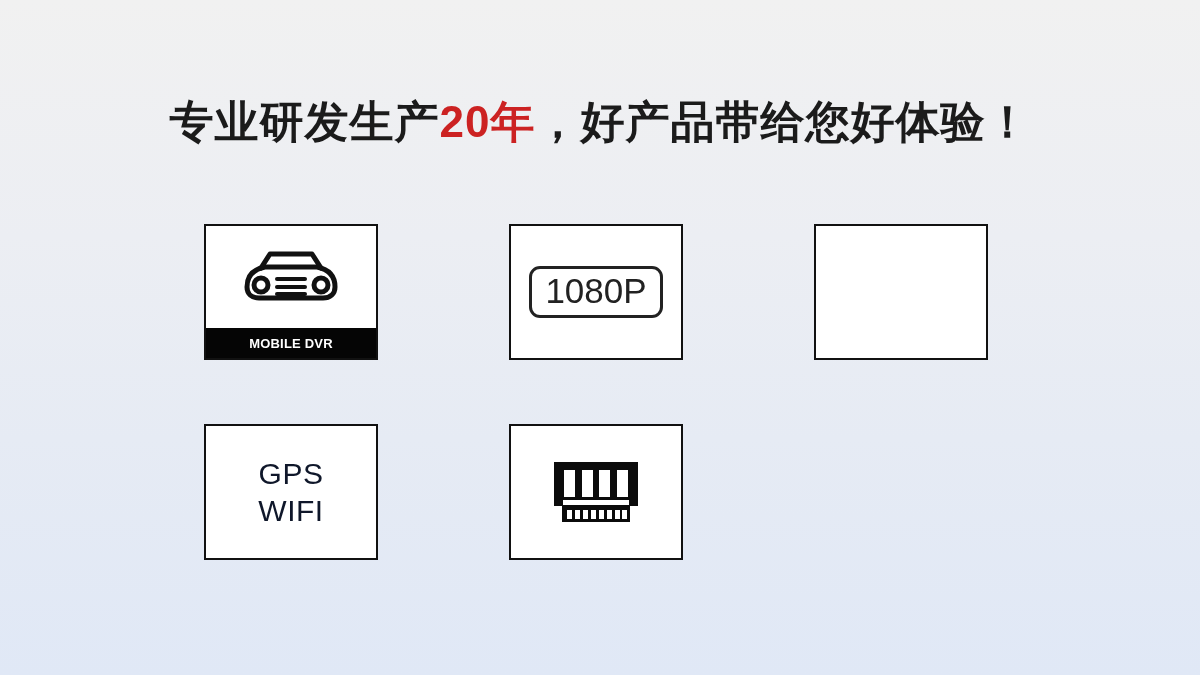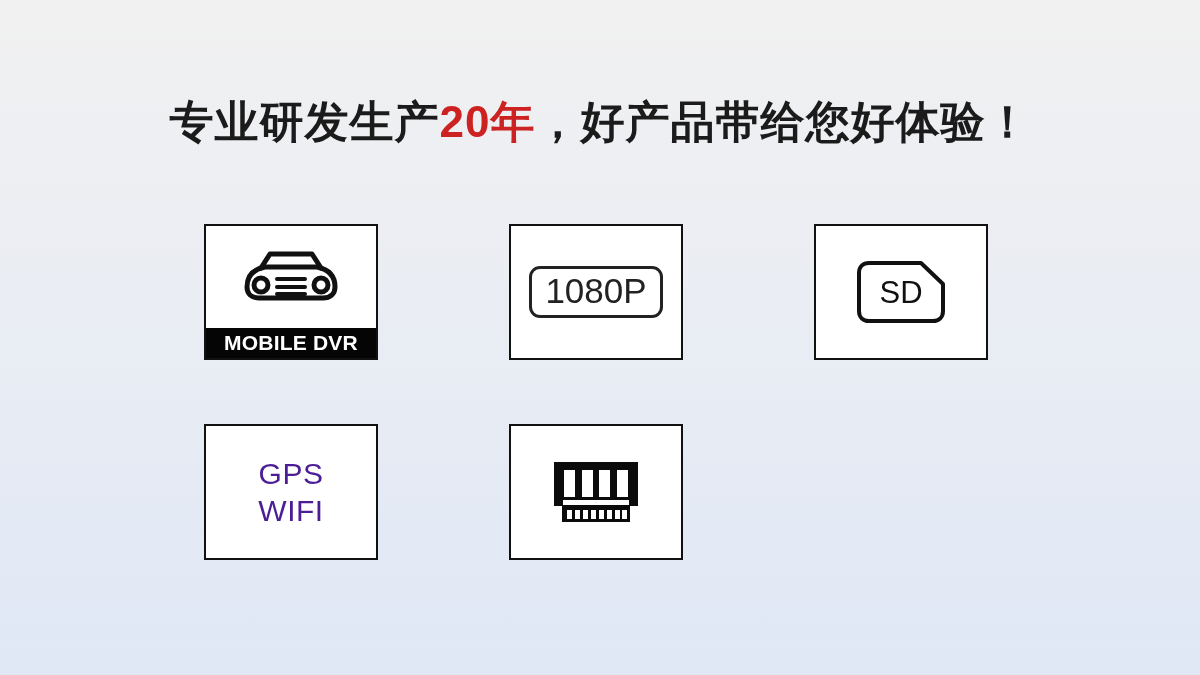--- a/index.html
+++ b/index.html
@@ -65,33 +65,33 @@
     display: flex;
     align-items: center;
     justify-content: center;
     overflow: hidden;
   }
   .card-label {
     flex: 0 0 30px;
     height: 30px;
     background: #050505;
     color: #ffffff;
-    font-size: 21px;
+    font-size: 13px;
     font-weight: bold;
     letter-spacing: 0.2px;
     display: flex;
     align-items: center;
     justify-content: center;
   }
   
   .card.textonly .card-art {
     flex-direction: column;
     line-height: 1.24;
     font-size: 30px;
-    color: #4c1d95;
+    color: #0f172a;
     letter-spacing: 0.5px;
     text-align: right;
   }
 
   
   .badge-1080p {
     box-sizing: border-box;
     border: 3px solid #222;
     border-radius: 11px;
     padding: 4px 13px 6px 13px;
@@ -160,28 +160,20 @@
       <div class="card-label">MOBILE DVR</div>
     </div>
 
     <div class="card">
       <div class="card-art">
         <span class="badge-1080p">1080P</span>
       </div>
     </div>
 
     <div class="card">
-      <div class="card-art">
-        <span class="sd-wrap">
-          <svg class="icon-svg" width="100" height="66" viewBox="0 0 100 66" aria-hidden="true">
-            <path d="M8 14 C8 8 12 4 18 4 L70 4 L92 25 L92 52 C92 58 88 62 82 62 L18 62 C12 62 8 58 8 52 Z" fill="none" stroke="#111" stroke-width="4" stroke-linejoin="round"></path>
-            <text x="50" y="44" text-anchor="middle" font-family="Liberation Sans, sans-serif" font-size="31" fill="#111">SD</text>
-          </svg>
-        </span>
-      </div>
     </div>
 
     <div class="card textonly">
       <div class="card-art">
         <span>GPS</span>
         <span>WIFI</span>
       </div>
 
     </div>
 

